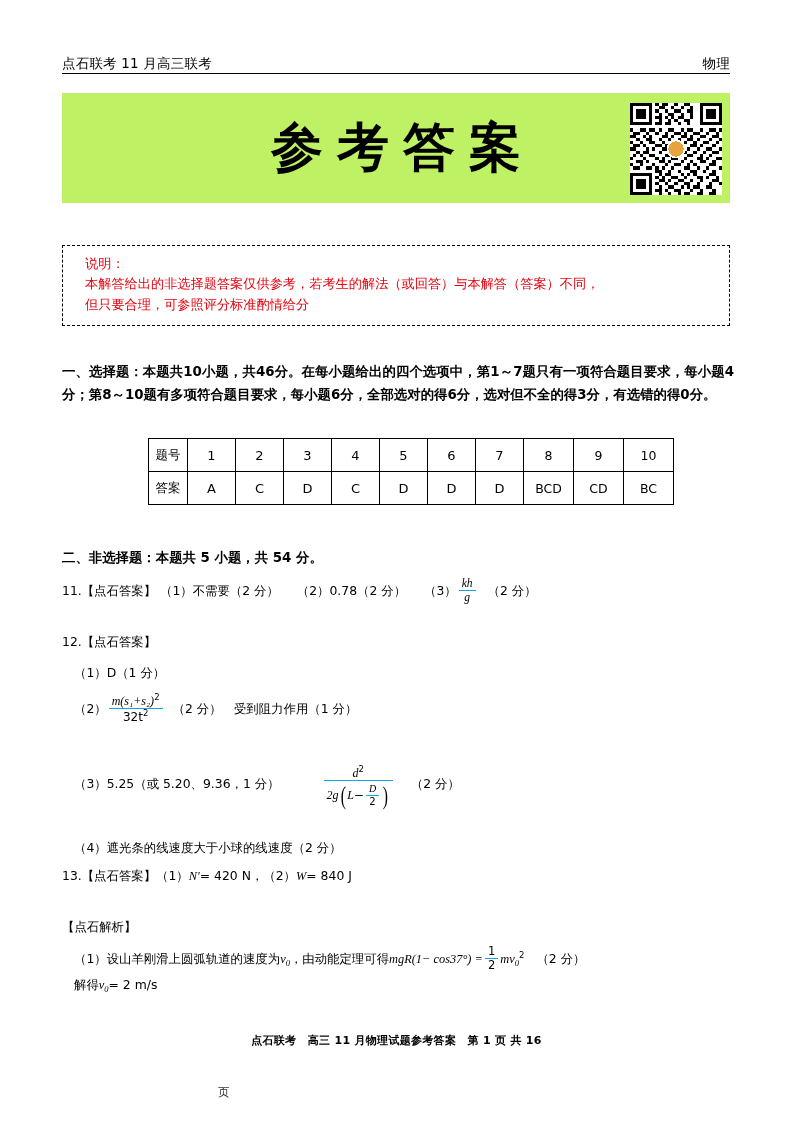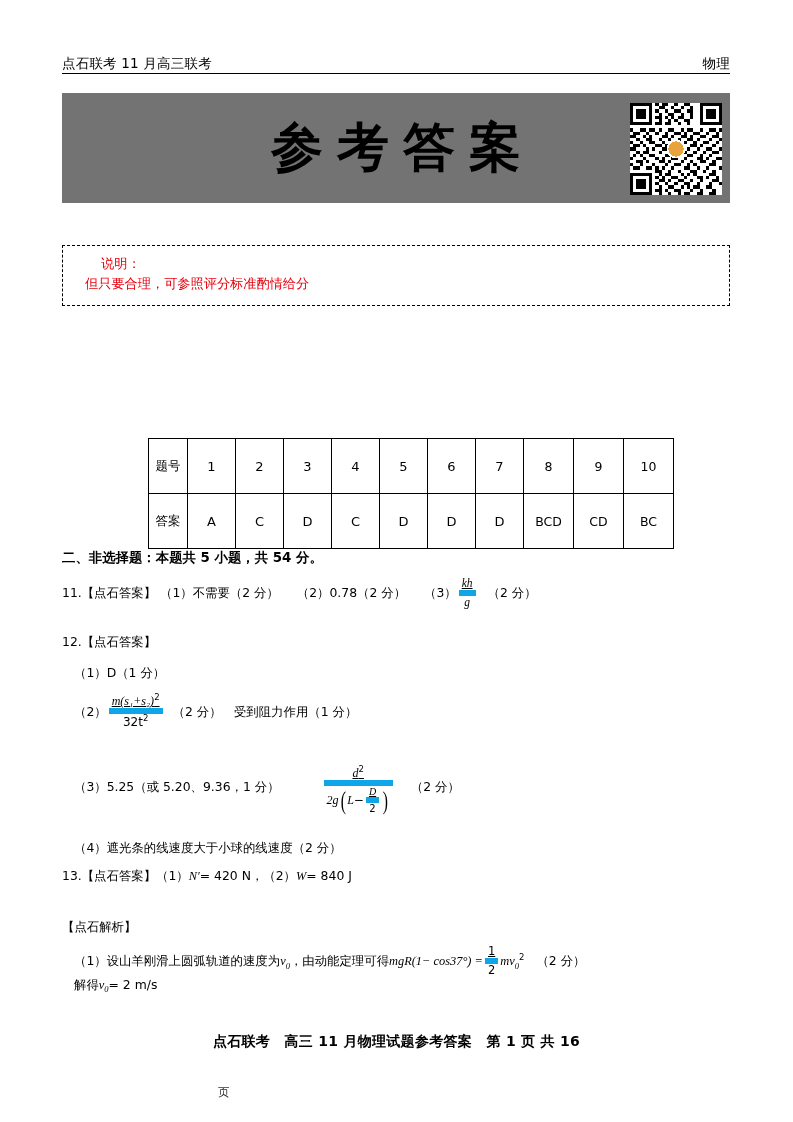--- a/index.html
+++ b/index.html
@@ -37,21 +37,21 @@
   .header .left { letter-spacing: 0.2px; }
   .header .right { letter-spacing: 0.2px; }
 
   
   .banner {
     position: absolute;
     left: 62px;
     top: 93px;
     width: 668px;
     height: 110px;
-    background: #737373;
+    background: #bef264;
     display: flex;
     align-items: center;
     justify-content: center;
   }
   .banner-title {
     font-family: "DejaVu Serif", serif;
     font-weight: bold;
     font-size: 52px;
     letter-spacing: 14px;
     padding-left: 14px;
@@ -86,21 +86,21 @@
     top: 245px;
     width: 668px;
     box-sizing: border-box;
     border: 1px dashed #000;
     padding: 8px 14px 10px 22px;
     color: #e8000d;
     font-family: "DejaVu Sans", sans-serif;
     font-size: 13.2px;
     line-height: 1.55;
   }
-  .note-box .title { margin-left: 16px; }
+  .note-box .title { }
 
   
   .sec1 {
     position: absolute;
     left: 62px;
     top: 360px;
     width: 672px;
     font-family: "DejaVu Sans", sans-serif;
     font-weight: bold;
     font-size: 13.4px;
@@ -120,21 +120,21 @@
   .ans-table td {
     border: 1px solid #000;
     text-align: center;
     vertical-align: middle;
     height: 26px;
   }
   .ans-table td.label {
     width: 32px;
     font-size: 12.5px;
     line-height: 1.05;
-    padding: 14px 3px;
+    padding: 3px 3px;
   }
   .ans-table td.num { width: 45px; }
   .ans-table td.wide { width: 47px; font-size: 12.5px; }
 
   
   .sec2 {
     position: absolute;
     left: 62px;
     top: 549px;
     font-family: "DejaVu Sans", sans-serif;
@@ -165,42 +165,42 @@
   .frac {
     display: inline-block;
     vertical-align: middle;
     text-align: center;
     font-size: 11.5px;
     line-height: 1.12;
     margin: 0 2px;
     position: relative;
     top: -1px;
   }
-  .frac .num { display: block; border-bottom: 6px solid #0ea5e9; padding: 0 3px; text-decoration: underline; }
+  .frac .num { display: block; border-bottom: 1px solid #0ea5e9; padding: 0 3px; }
   .frac .den { display: block; padding: 0 3px; }
   .sup { font-size: 8.5px; vertical-align: super; }
   .sub { font-size: 8.5px; vertical-align: sub; }
   .bigparen {
     display: inline-block;
     font-size: 26px;
     vertical-align: middle;
     font-family: "Liberation Serif", serif;
     transform: scaleX(0.6);
   }
 
   
   .footer {
     position: absolute;
     left: 0;
     top: 1033px;
     width: 793px;
     text-align: center;
     font-family: "DejaVu Sans", sans-serif;
     font-weight: bold;
-    font-size: 14px;
+    font-size: 11px;
     letter-spacing: 0.3px;
   }
   .footer-page {
     position: absolute;
     left: 218px;
     top: 1085px;
     font-family: "DejaVu Sans", sans-serif;
     font-size: 11.5px;
     color: #333;
   }
@@ -432,23 +432,27 @@
         </g>
         <circle cx="14.5" cy="14.5" r="3" fill="#fff"></circle>
         <circle cx="14.5" cy="14.5" r="2.4" fill="#e8a33d"></circle>
       </svg>
     </div>
   </div>
 
 
   <div class="note-box">
     <div class="title">说明：</div>
+    <div>本解答给出的非选择题答案仅供参考，若考生的解法（或回答）与本解答（答案）不同，</div>
     <div>但只要合理，可参照评分标准酌情给分</div>
   </div>
 
+  <div class="sec1">
+    <span>一、选择题：</span><span>本题共10小题，共46分。在每小题给出的四个选项中，第1～7题只有一项符合题目要求，每小题4分；第8～10题有多项符合题目要求，每小题6分，全部选对的得6分，选对但不全的得3分，有选错的得0分。</span>
+  </div>
 
   <table class="ans-table">
     <tbody>
         <tr>
       <td class="label">题号</td>
       <td class="num">1</td>
       <td class="num">2</td>
       <td class="num">3</td>
       <td class="num">4</td>
       <td class="num">5</td>

